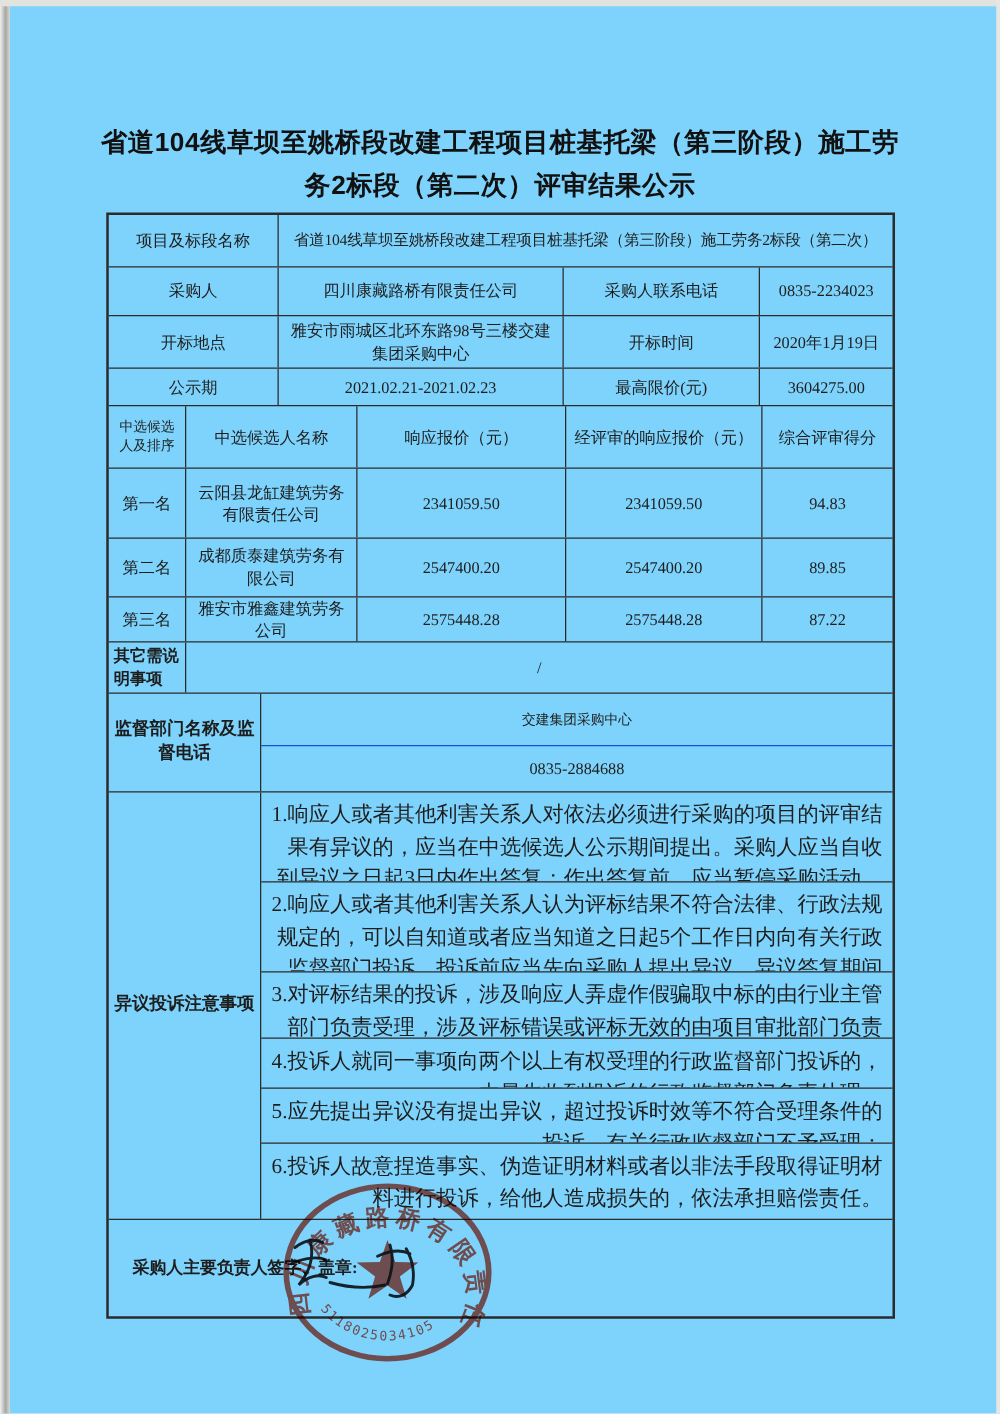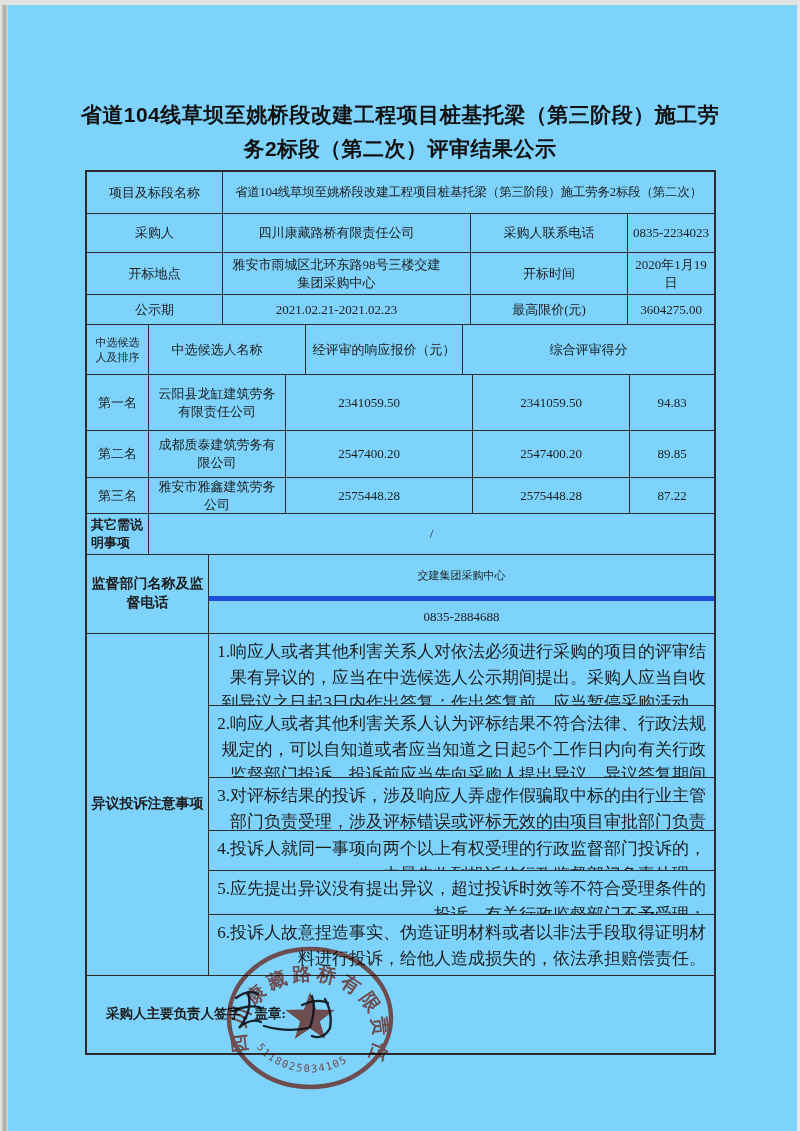--- a/index.html
+++ b/index.html
@@ -26,31 +26,31 @@
   .tr{display:flex;box-sizing:border-box;}
   .tr + .tr{border-top:1px solid #2b2b2b;}
   .td{
     box-sizing:border-box;display:flex;align-items:center;justify-content:center;
     text-align:center;padding:2px 4px;line-height:1.35;min-width:0;
   }
   .td + .td{border-left:1px solid #2b2b2b;}
   .grow{flex:1;}
   .w135{width:135px;flex:none;}
   .w228{width:228px;flex:none;}
-  .w157{width:157px;flex:none;margin-left:20px;}
+  .w157{width:157px;flex:none;}
   .w61{width:61px;flex:none;}
   .w137{width:137px;flex:none;}
   .w167{width:167px;flex:none;}
   .w121{width:121px;flex:none;}
   .nowrap{white-space:nowrap;font-size:12.5px;letter-spacing:-.2px;}
   .bold{font-weight:700;}
   .small{font-size:11px;}
   .stack{flex:1;display:flex;flex-direction:column;min-width:0;border-left:1px solid #2b2b2b;}
   .stack > .sub{box-sizing:border-box;display:flex;align-items:center;justify-content:center;text-align:center;}
-  .stack > .sub + .sub{border-top:5px solid #1d4ed8;}
+  .stack > .sub + .sub{border-top:1px solid #1d4ed8;}
   .item{
     box-sizing:border-box;text-align:right;padding:5px 8px 2px 8px;font-size:17px;line-height:1.5;
     display:block;overflow:hidden;
   }
   .item + .item{border-top:1px solid #2b2b2b;}
   .leftcell{justify-content:flex-start;text-align:left;}
   .sig-row{justify-content:flex-start;text-align:left;padding-left:19px;font-weight:600;font-size:13.5px;}
   .stamp{position:absolute;left:194px;top:928px;mix-blend-mode:multiply;}
 </style>
 </head>
@@ -118,20 +118,23 @@
           <span>3604275.00</span>
         </div>
     </div>
 
     <div class="tr" style="height:50px">
       <div class="td w61 small">
           <span>中选候选人及排序</span>
         </div>
       <div class="td w137">
           <span>中选候选人名称</span>
+        </div>
+      <div class="td w167">
+          <span>响应报价（元）</span>
         </div>
       <div class="td w157">
           <span>经评审的响应报价（元）</span>
         </div>
       <div class="td grow">
           <span>综合评审得分</span>
         </div>
     </div>
 
     <div class="tr" style="height:56px">

